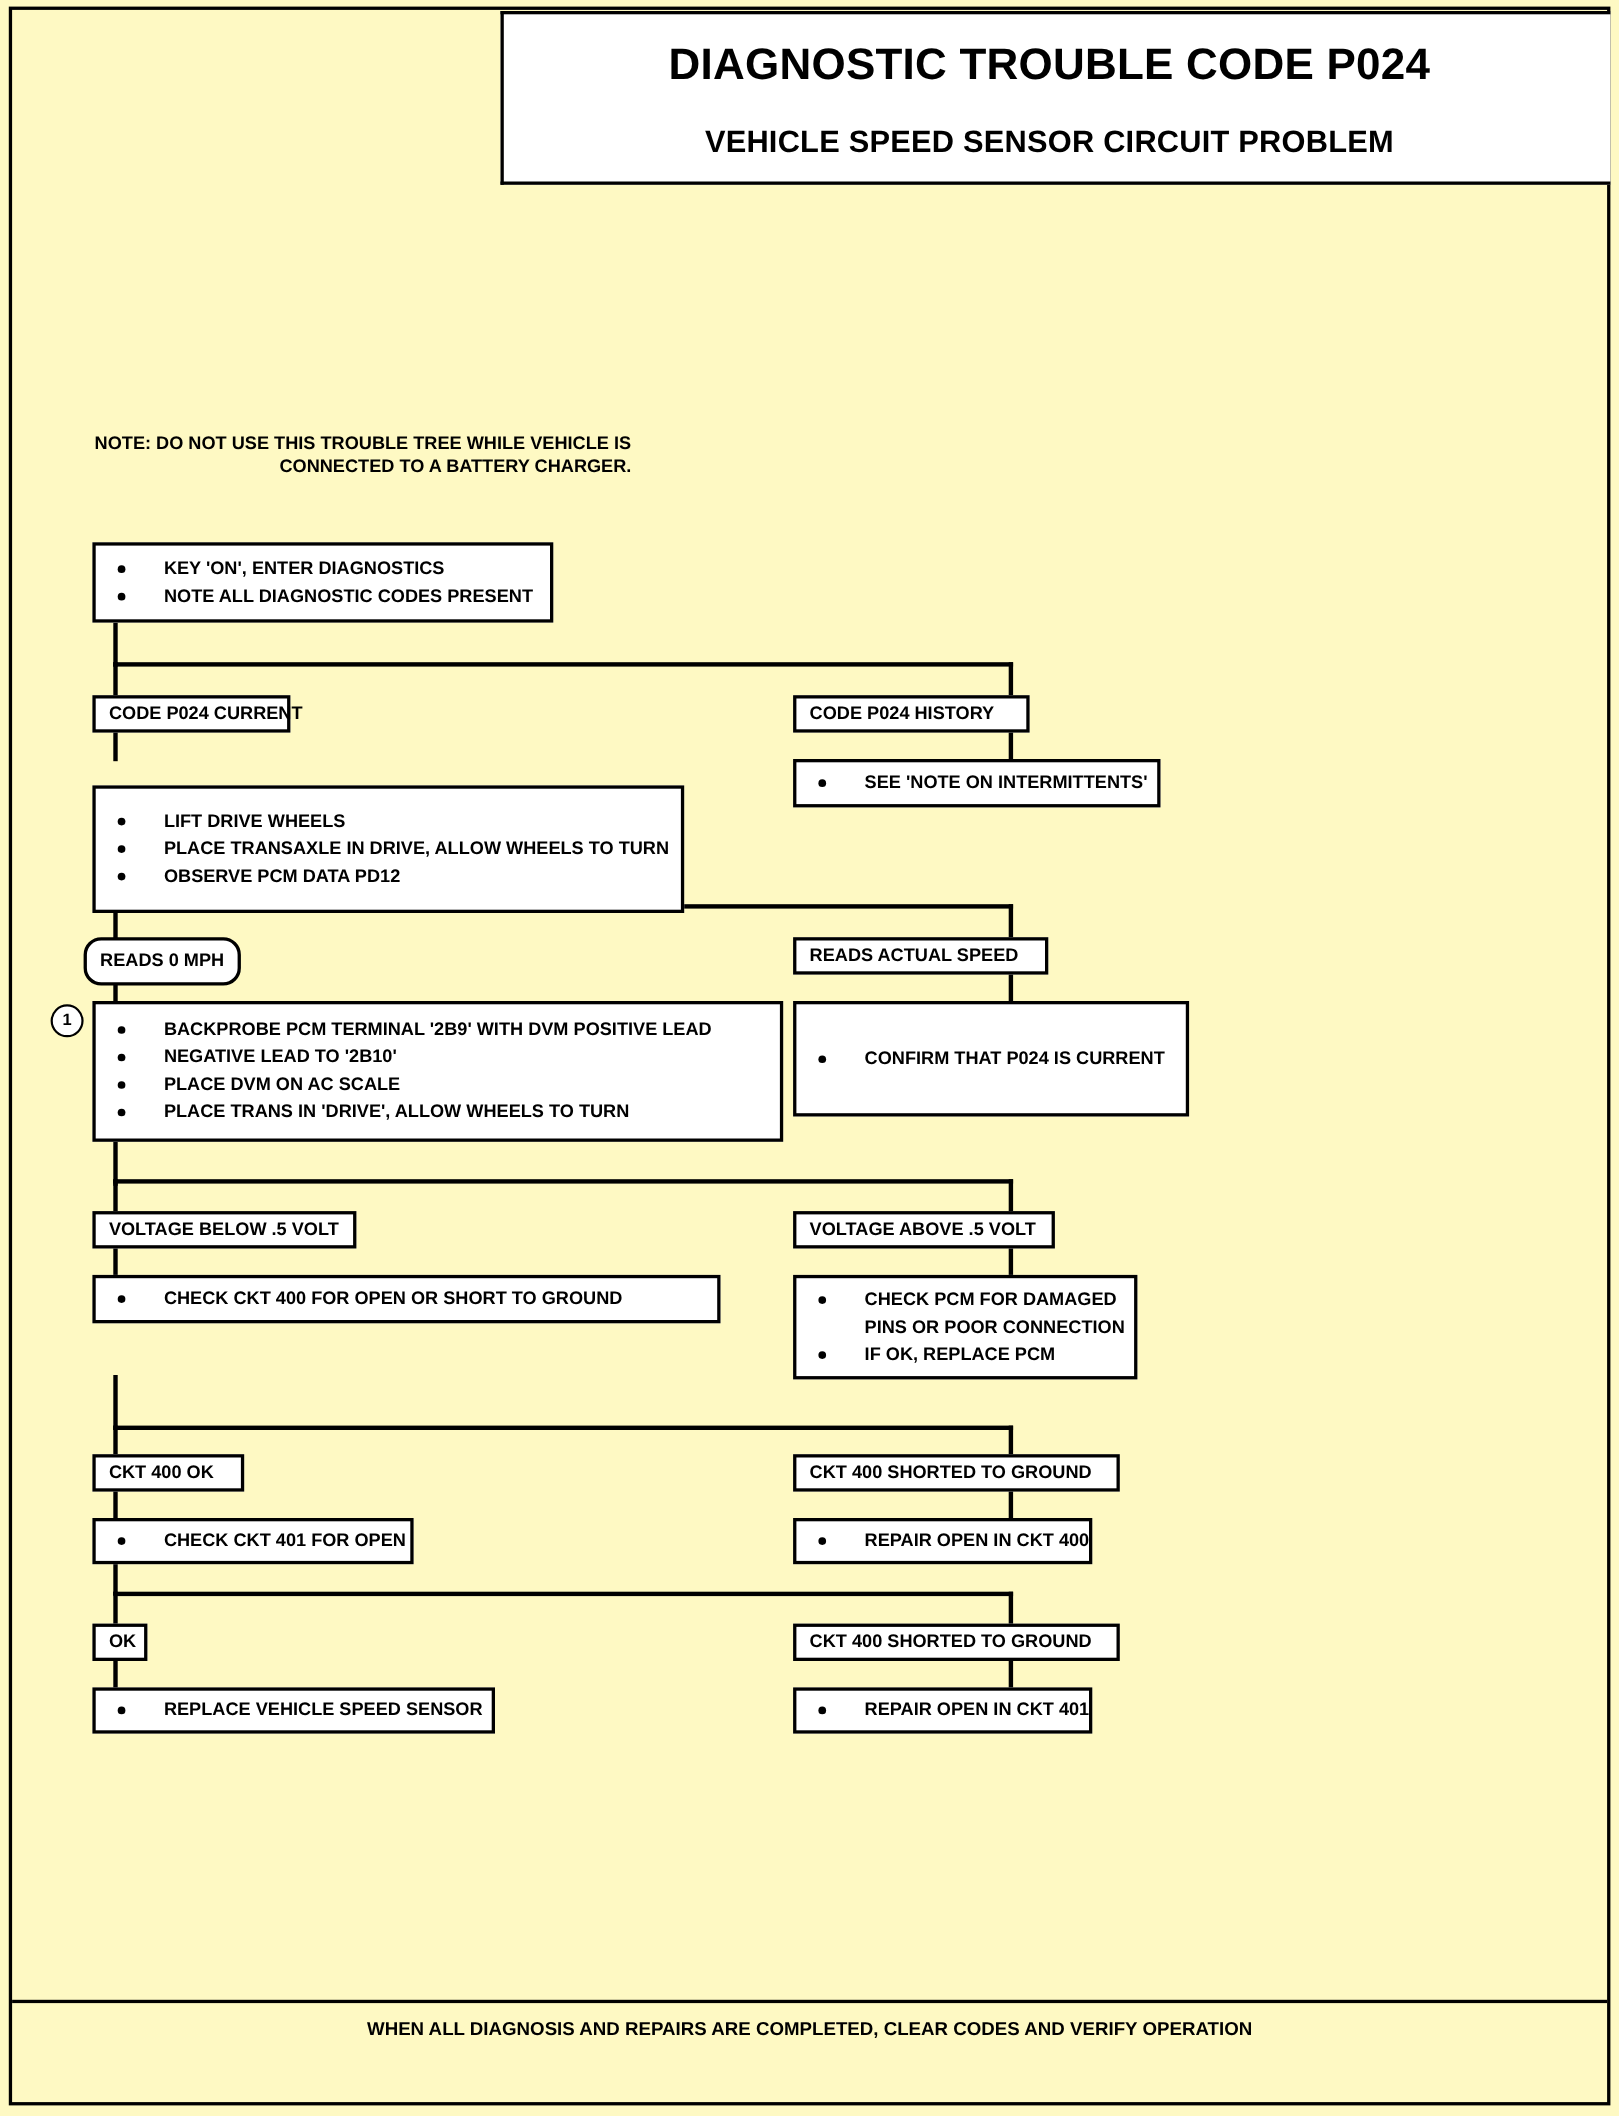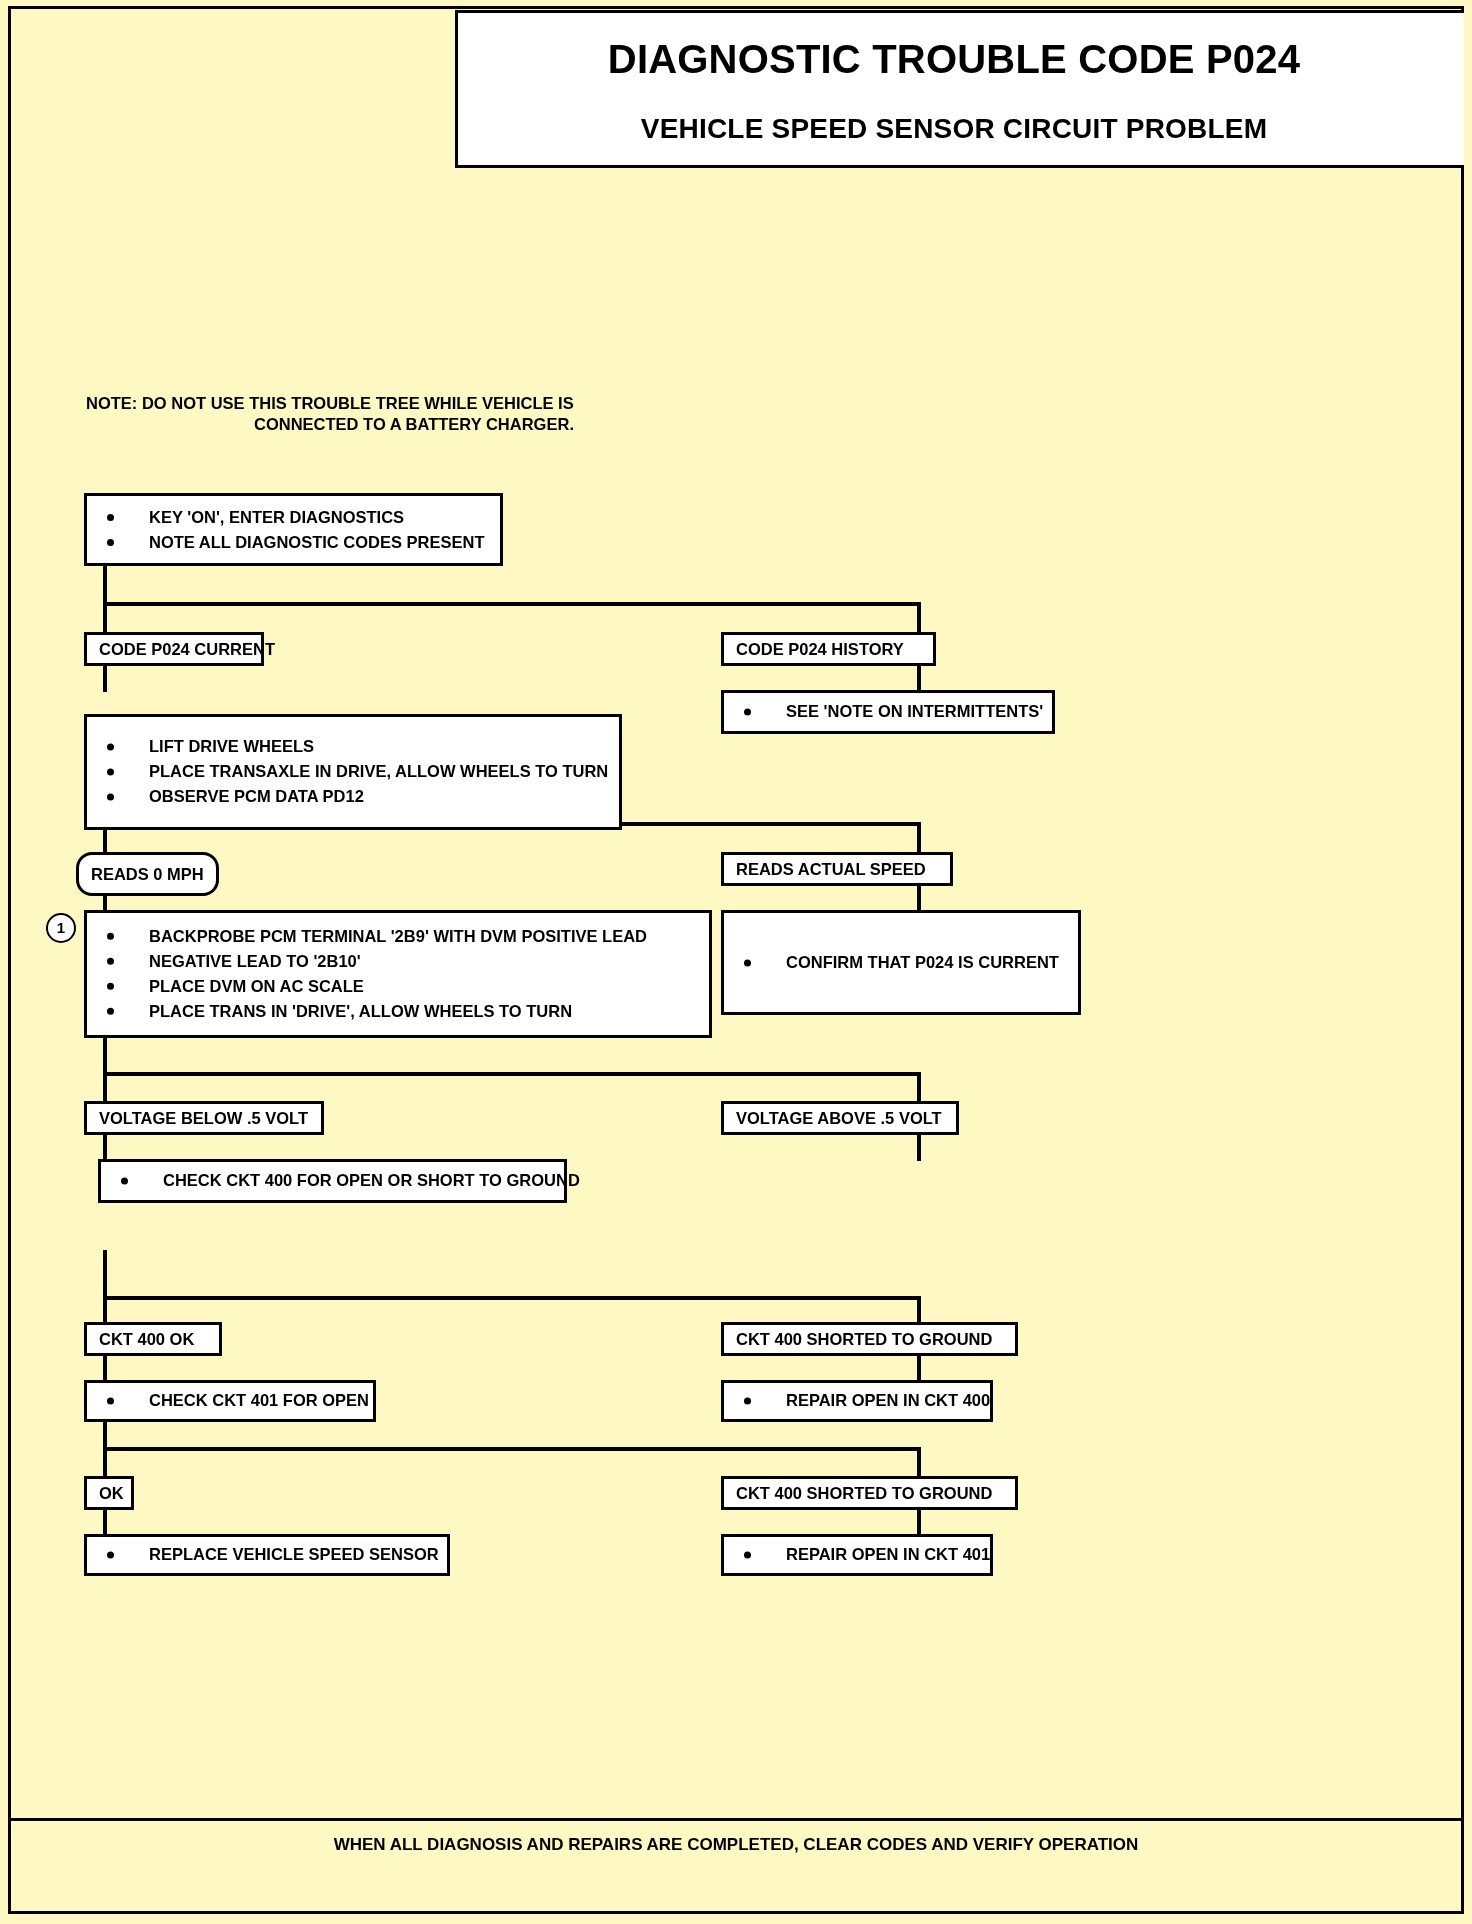--- a/index.html
+++ b/index.html
@@ -269,26 +269,32 @@
   </div>
 
   <div class="box" style="left:84px; top:1101px; width:240px; height:34px;">
     <span class="label">VOLTAGE BELOW .5 VOLT</span>
   </div>
 
   <div class="box" style="left:721px; top:1101px; width:238px; height:34px;">
     <span class="label">VOLTAGE ABOVE .5 VOLT</span>
   </div>
 
-  <div class="box" style="left:98px; top:1159px; width:469px; height:44px;">
+  <div class="box" style="left:84px; top:1159px; width:571px; height:44px;">
     <ul class="bullets">
       <li><span class="dot"></span><span>CHECK CKT 400 FOR OPEN OR SHORT TO GROUND</span></li>
     </ul>
   </div>
 
+  <div class="box" style="left:721px; top:1159px; width:313px; height:95px;">
+    <ul class="bullets">
+      <li><span class="dot"></span><span>CHECK PCM FOR DAMAGED</span><span class="cont">PINS OR POOR CONNECTION</span></li>
+      <li><span class="dot"></span><span>IF OK,  REPLACE PCM</span></li>
+    </ul>
+  </div>
 
   <div class="box" style="left:84px; top:1322px; width:138px; height:34px;">
     <span class="label">CKT 400 OK</span>
   </div>
 
   <div class="box" style="left:721px; top:1322px; width:297px; height:34px;">
     <span class="label">CKT 400 SHORTED TO GROUND</span>
   </div>
 
   <div class="box" style="left:84px; top:1380px; width:292px; height:42px;">

